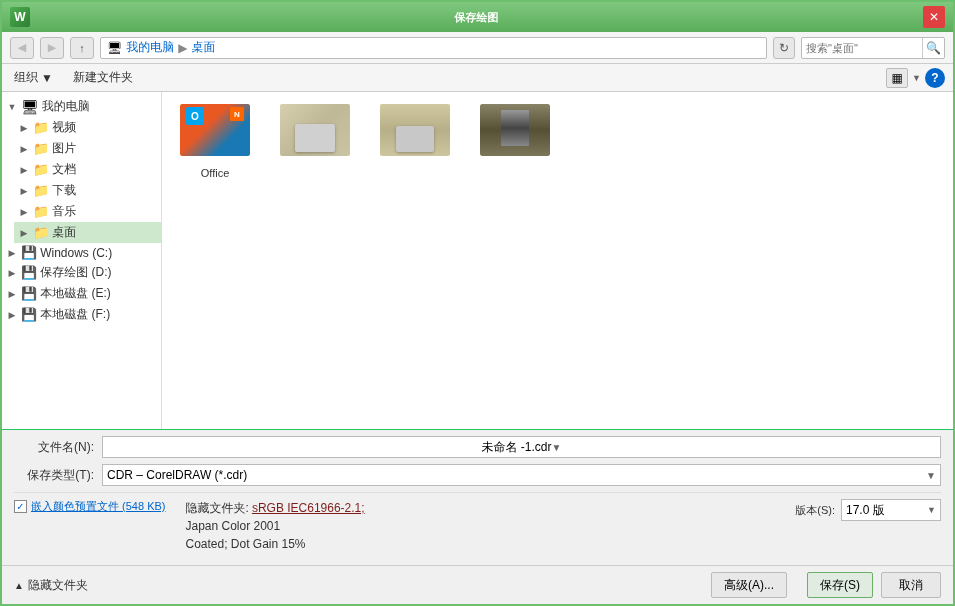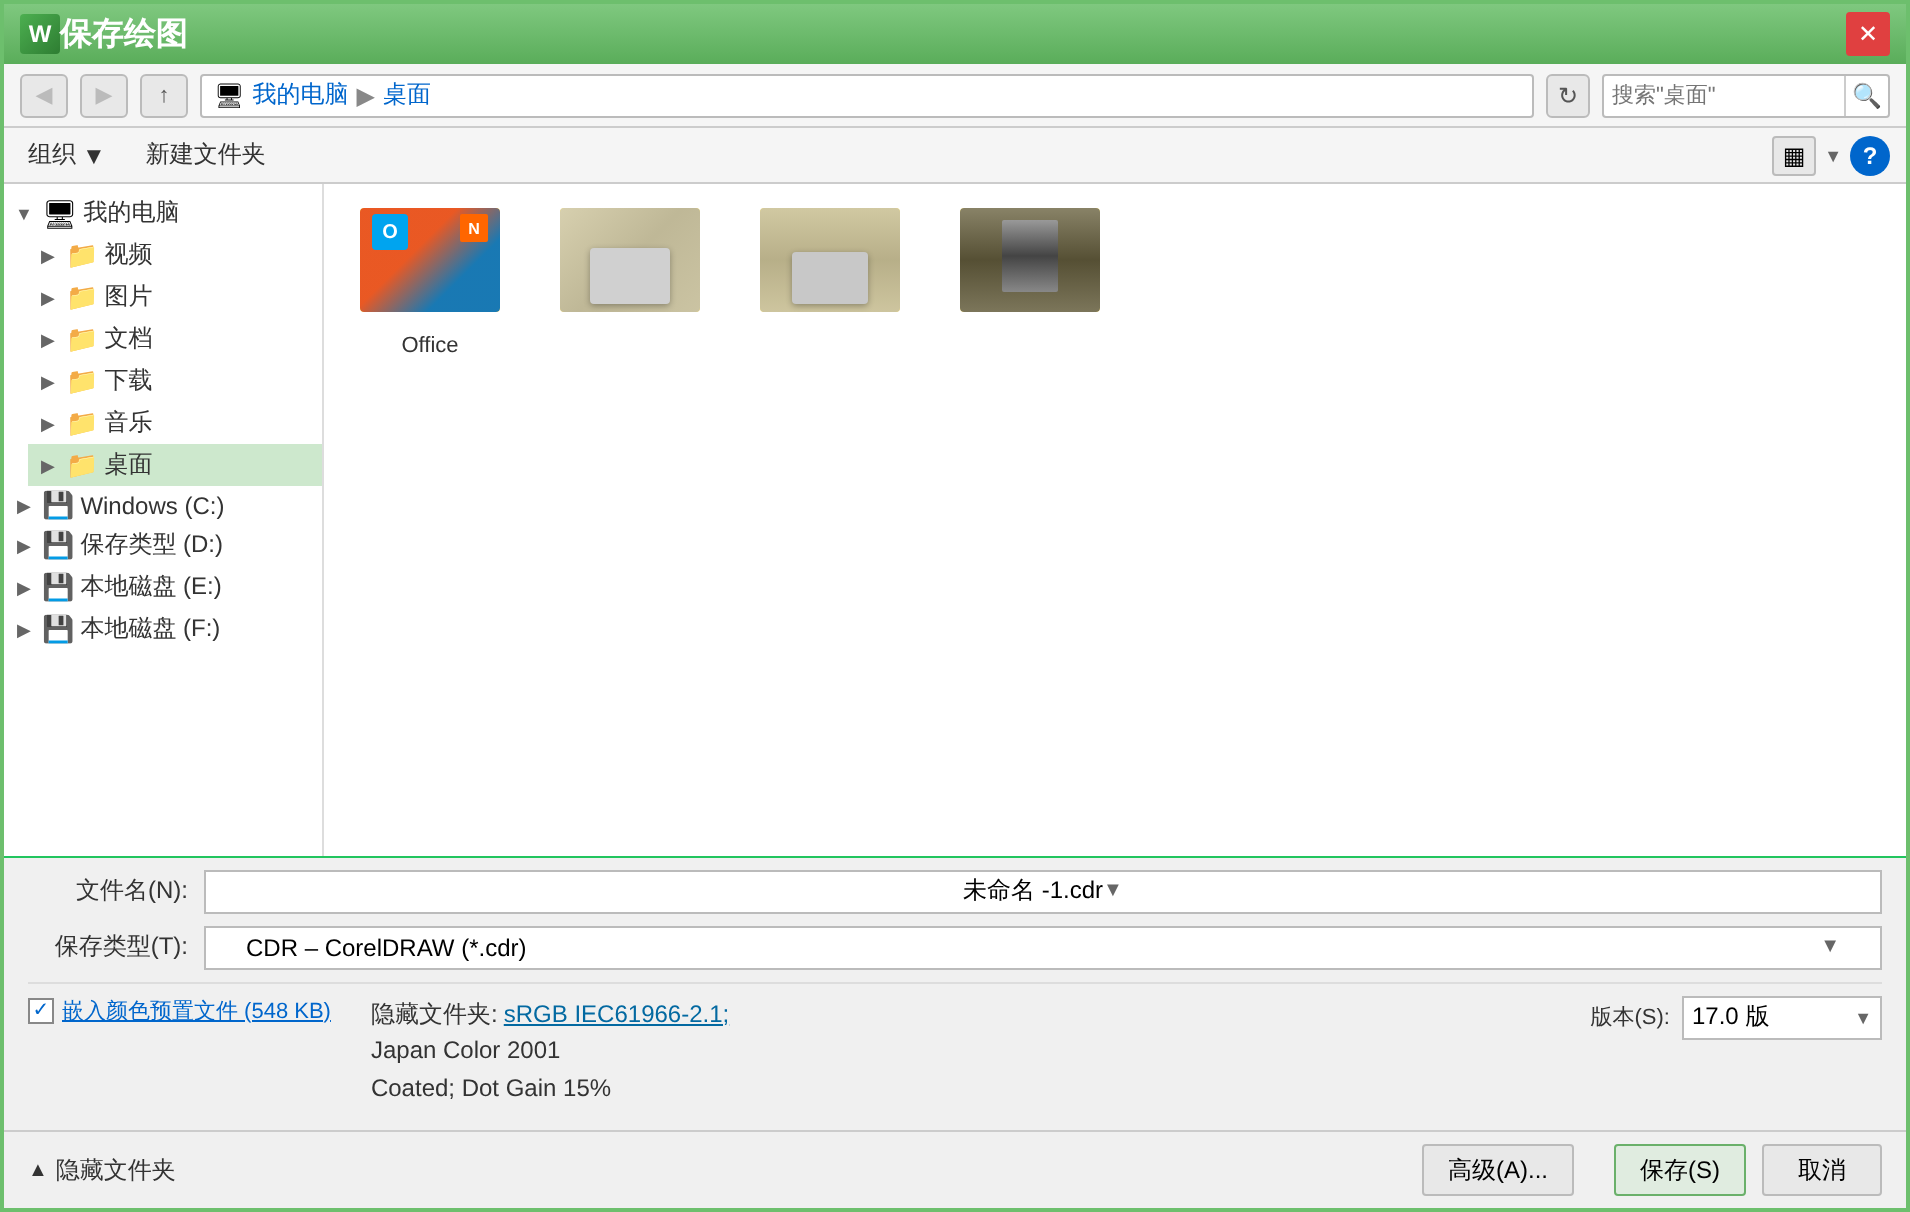--- a/index.html
+++ b/index.html
@@ -1,19 +1,19 @@
 <!DOCTYPE html>
 <html><head>
   <meta charset="utf-8">
   <style>
     * { box-sizing: border-box; margin: 0; padding: 0; font-family: "Microsoft YaHei", "SimHei", sans-serif; font-size: 12px; }
     body { background: #ababab; display: flex; align-items: center; justify-content: center; width: 955px; height: 606px; }
     .window { width: 955px; height: 606px; background: #f0f0f0; border: 2px solid #6dbf6d; display: flex; flex-direction: column; }
     .title-bar { background: linear-gradient(to bottom, #7fc87f, #5aad5a); height: 30px; display: flex; align-items: center; justify-content: space-between; padding: 0 8px; }
-    .title-bar-text { color: white; font-size: 16px; font-weight: bold; flex: 1; text-align: left; }
+    .title-bar-text { color: white; font-size: 11px; font-weight: bold; flex: 1; text-align: center; }
     .title-bar-controls { display: flex; gap: 4px; }
     .title-btn { width: 22px; height: 22px; border: none; cursor: pointer; font-size: 12px; display: flex; align-items: center; justify-content: center; border-radius: 2px; }
     .close-btn { background: #e04040; color: white; }
     .win-icon { width: 20px; height: 20px; background: linear-gradient(135deg, #4caf50, #2e7d32); border-radius: 2px; display: flex; align-items: center; justify-content: center; color: white; font-size: 10px; font-weight: bold; }
 
     .toolbar { background: #f5f5f5; border-bottom: 1px solid #ccc; padding: 4px 8px; display: flex; align-items: center; gap: 6px; height: 32px; }
     .nav-btn { background: #e8e8e8; border: 1px solid #bbb; border-radius: 3px; width: 24px; height: 22px; cursor: pointer; display: flex; align-items: center; justify-content: center; font-size: 11px; color: #555; }
     .nav-btn.disabled { color: #bbb; cursor: default; }
     .breadcrumb { flex: 1; height: 22px; border: 1px solid #bbb; background: white; display: flex; align-items: center; padding: 0 6px; gap: 4px; border-radius: 2px; }
     .breadcrumb-item { color: #0066cc; cursor: pointer; }
@@ -41,21 +41,21 @@
     .file-item { display: flex; flex-direction: column; align-items: center; width: 90px; cursor: pointer; padding: 4px; border-radius: 2px; }
     .folder-large { width: 70px; height: 60px; position: relative; }
     .folder-body { width: 70px; height: 52px; background: #f5c842; border-radius: 2px; position: absolute; bottom: 0; }
     .folder-tab { width: 30px; height: 8px; background: #f5c842; border-radius: 2px 2px 0 0; position: absolute; top: 0; left: 2px; }
     .file-name { font-size: 11px; color: #333; text-align: center; margin-top: 3px; word-break: break-word; }
 
     .bottom-area { background: #f0f0f0; border-top: 1px solid #22c55e; padding: 6px 12px; }
     .field-row { display: flex; align-items: center; margin-bottom: 6px; }
     .field-label { width: 80px; text-align: right; margin-right: 8px; color: #333; font-size: 12px; flex-shrink: 0; }
     .field-input { flex: 1; height: 22px; border: 1px solid #bbb; background: white; padding: 0 6px; font-size: 12px; display: flex; align-items: center; }
-    .field-select { flex: 1; height: 22px; border: 1px solid #bbb; background: white; padding: 0 20px; font-size: 12px; display: flex; align-items: center; justify-content: space-between; cursor: pointer; }
+    .field-select { flex: 1; height: 22px; border: 1px solid #bbb; background: white; padding: 0 4px; font-size: 12px; display: flex; align-items: center; justify-content: space-between; cursor: pointer; }
     .field-select .arrow { color: #666; font-size: 10px; }
 
     .options-area { display: flex; align-items: flex-start; padding: 6px 0; gap: 20px; border-top: 1px solid #ddd; margin-top: 2px; }
     .option-group { display: flex; flex-direction: column; gap: 3px; }
     .option-item { display: flex; align-items: center; gap: 4px; }
     .checkbox { width: 13px; height: 13px; border: 1px solid #888; background: white; display: flex; align-items: center; justify-content: center; cursor: pointer; flex-shrink: 0; }
     .checkbox.checked::after { content: '✓'; font-size: 10px; color: #0066cc; }
     .option-text { font-size: 11px; color: #0066cc; cursor: pointer; text-decoration: underline; }
 
     .version-group { display: flex; flex-direction: column; gap: 3px; margin-left: auto; }
@@ -65,21 +65,21 @@
 
     .footer-bar { background: #f0f0f0; border-top: 1px solid #ccc; padding: 6px 12px; display: flex; align-items: center; justify-content: space-between; }
     .footer-left { display: flex; align-items: center; gap: 4px; cursor: pointer; }
     .footer-arrow { font-size: 10px; color: #333; }
     .footer-label { font-size: 12px; color: #333; }
     .footer-buttons { display: flex; gap: 8px; }
     .footer-btn { height: 26px; min-width: 60px; padding: 0 12px; border: 1px solid #bbb; background: #e8e8e8; cursor: pointer; font-size: 12px; border-radius: 2px; }
     .footer-btn.primary { background: #e0ece0; border-color: #6ab06a; margin-left: 12px; }
 
     .color-profile-area { font-size: 11px; color: #333; line-height: 1.5; }
-    .color-link { color: #0369a1; text-decoration: underline; cursor: pointer; }
+    .color-link { color: #7f1d1d; text-decoration: underline; cursor: pointer; }
   </style>
 </head>
 <body>
 
 <div class="window">
 
   <div class="title-bar">
     <div class="win-icon">
       <span>W</span>
     </div>
@@ -171,21 +171,21 @@
 
       <div class="tree-item">
         <span class="expand">▶</span>
         <span style="font-size:13px;margin:0 3px;">💾</span>
         <span class="tree-item-label">Windows (C:)</span>
       </div>
 
       <div class="tree-item">
         <span class="expand">▶</span>
         <span style="font-size:13px;margin:0 3px;">💾</span>
-        <span class="tree-item-label">保存类型 (D:)</span>
+        <span class="tree-item-label">保存绘图 (D:)</span>
       </div>
 
       <div class="tree-item">
         <span class="expand">▶</span>
         <span style="font-size:13px;margin:0 3px;">💾</span>
         <span class="tree-item-label">本地磁盘 (E:)</span>
       </div>
 
       <div class="tree-item">
         <span class="expand">▶</span>

